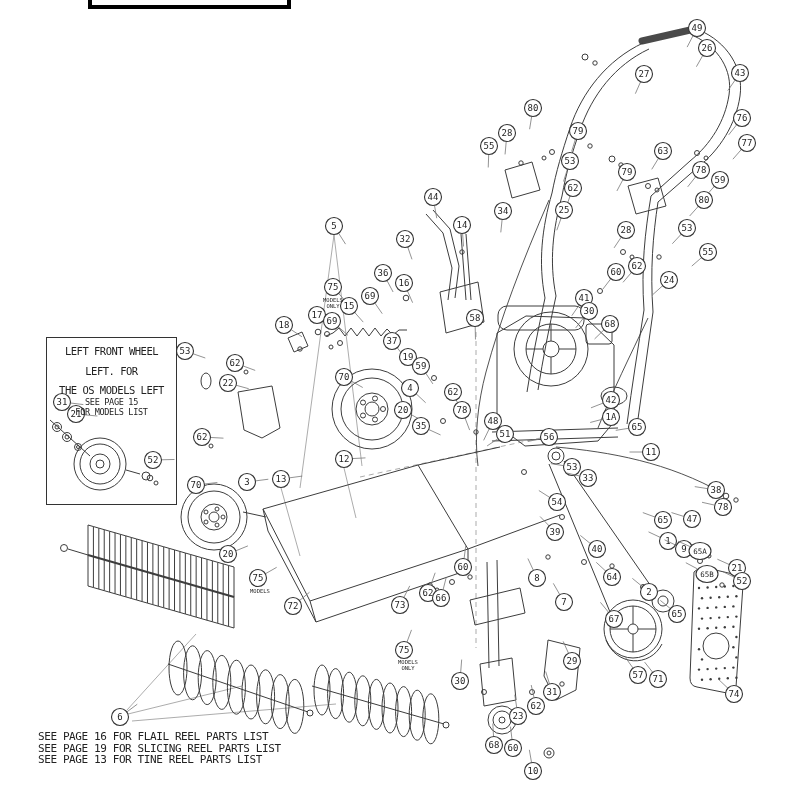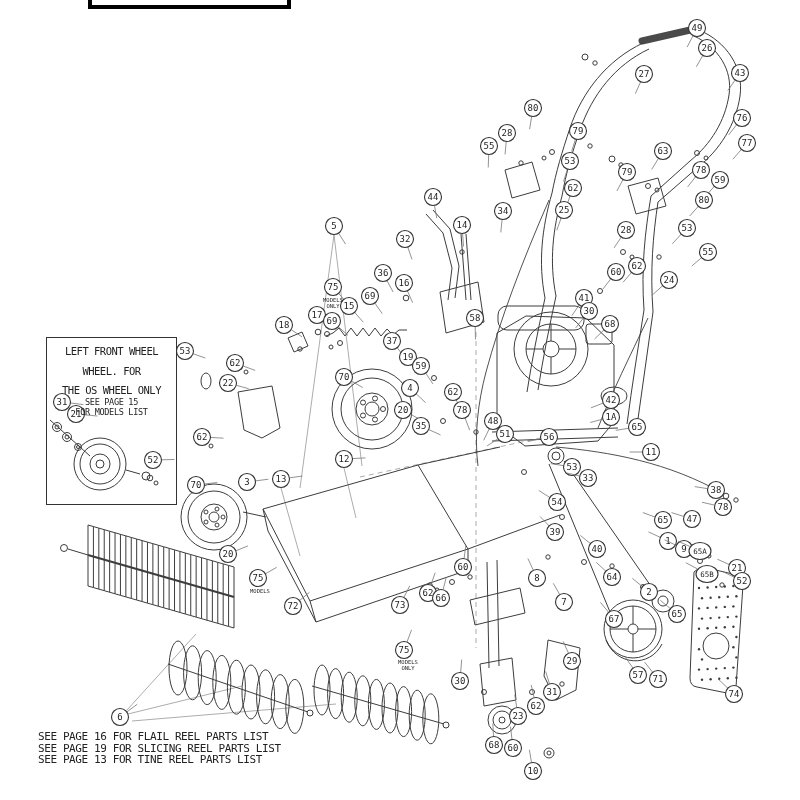--- a/index.html
+++ b/index.html
@@ -898,22 +898,22 @@
       <text x="333" y="302" text-anchor="middle" font-size="5.5" fill="#1e1e1e"><tspan x="333" dy="0">MODELS</tspan><tspan x="333" dy="6">ONLY</tspan></text>
       <text x="260" y="593" text-anchor="middle" font-size="5.5" fill="#1e1e1e"><tspan x="260" dy="0">MODELS</tspan></text>
       <text x="408" y="664" text-anchor="middle" font-size="5.5" fill="#1e1e1e"><tspan x="408" dy="0">MODELS</tspan><tspan x="408" dy="6">ONLY</tspan></text>
     </svg>
 
   <div class="top-cut-box"></div>
 
   <div class="note-box">
     <div class="hdr-wrap">
       <div class="hdr">LEFT FRONT WHEEL</div>
-      <div class="hdr">WHEEL. FOR</div>
-      <div class="hdr">THE OS WHEEL ONLY</div>
+      <div class="hdr">LEFT. FOR</div>
+      <div class="hdr">THE OS MODELS LEFT</div>
     </div>
     <div class="sub-wrap">
       <div class="sub">SEE PAGE 15</div>
       <div class="sub">FOR MODELS LIST</div>
     </div>
   </div>
 
   <div class="bottom-notes">
     <div>SEE PAGE 16 FOR FLAIL REEL PARTS LIST</div>
     <div>SEE PAGE 19 FOR SLICING REEL PARTS LIST</div>

